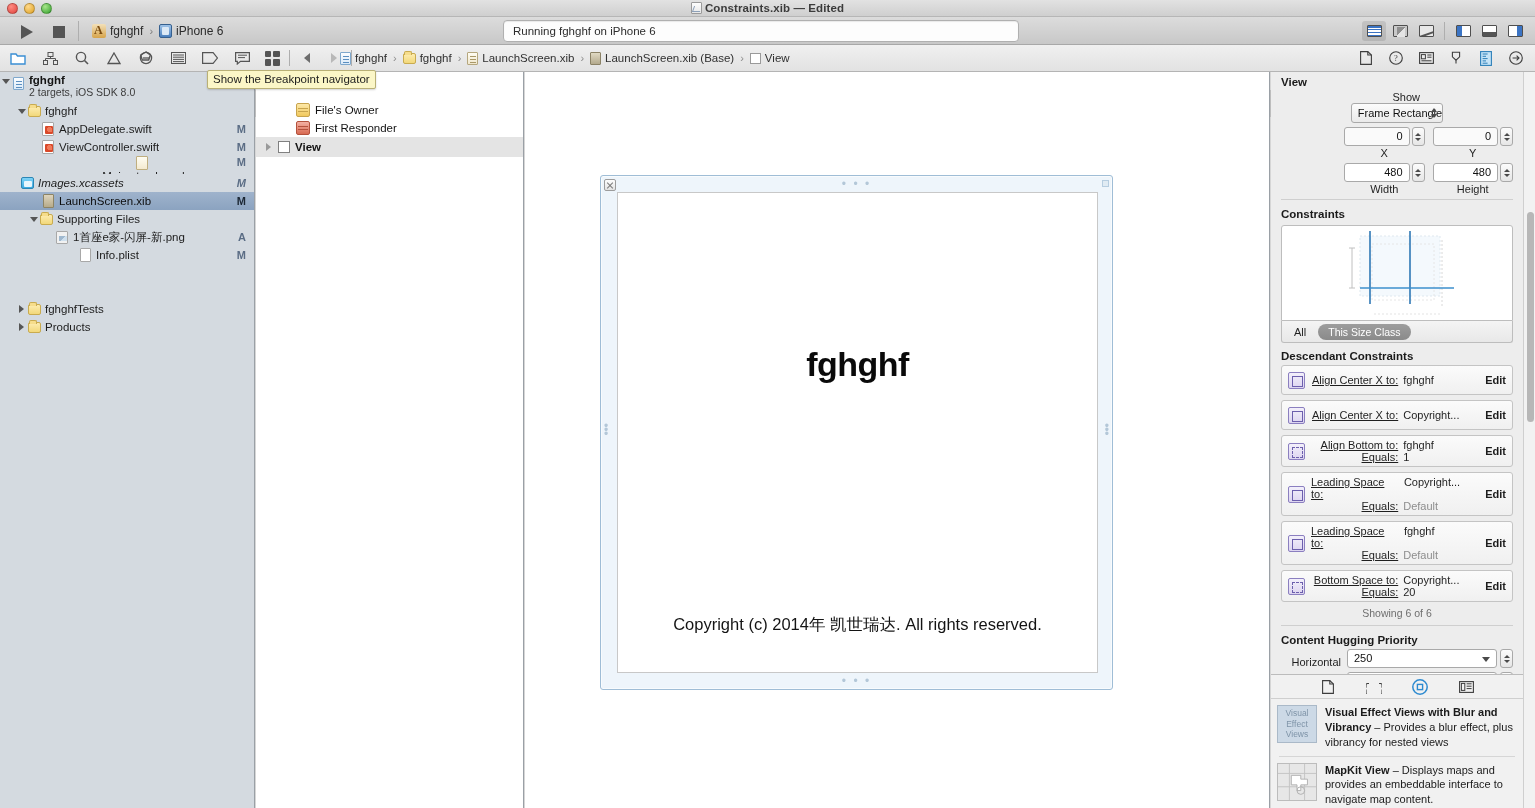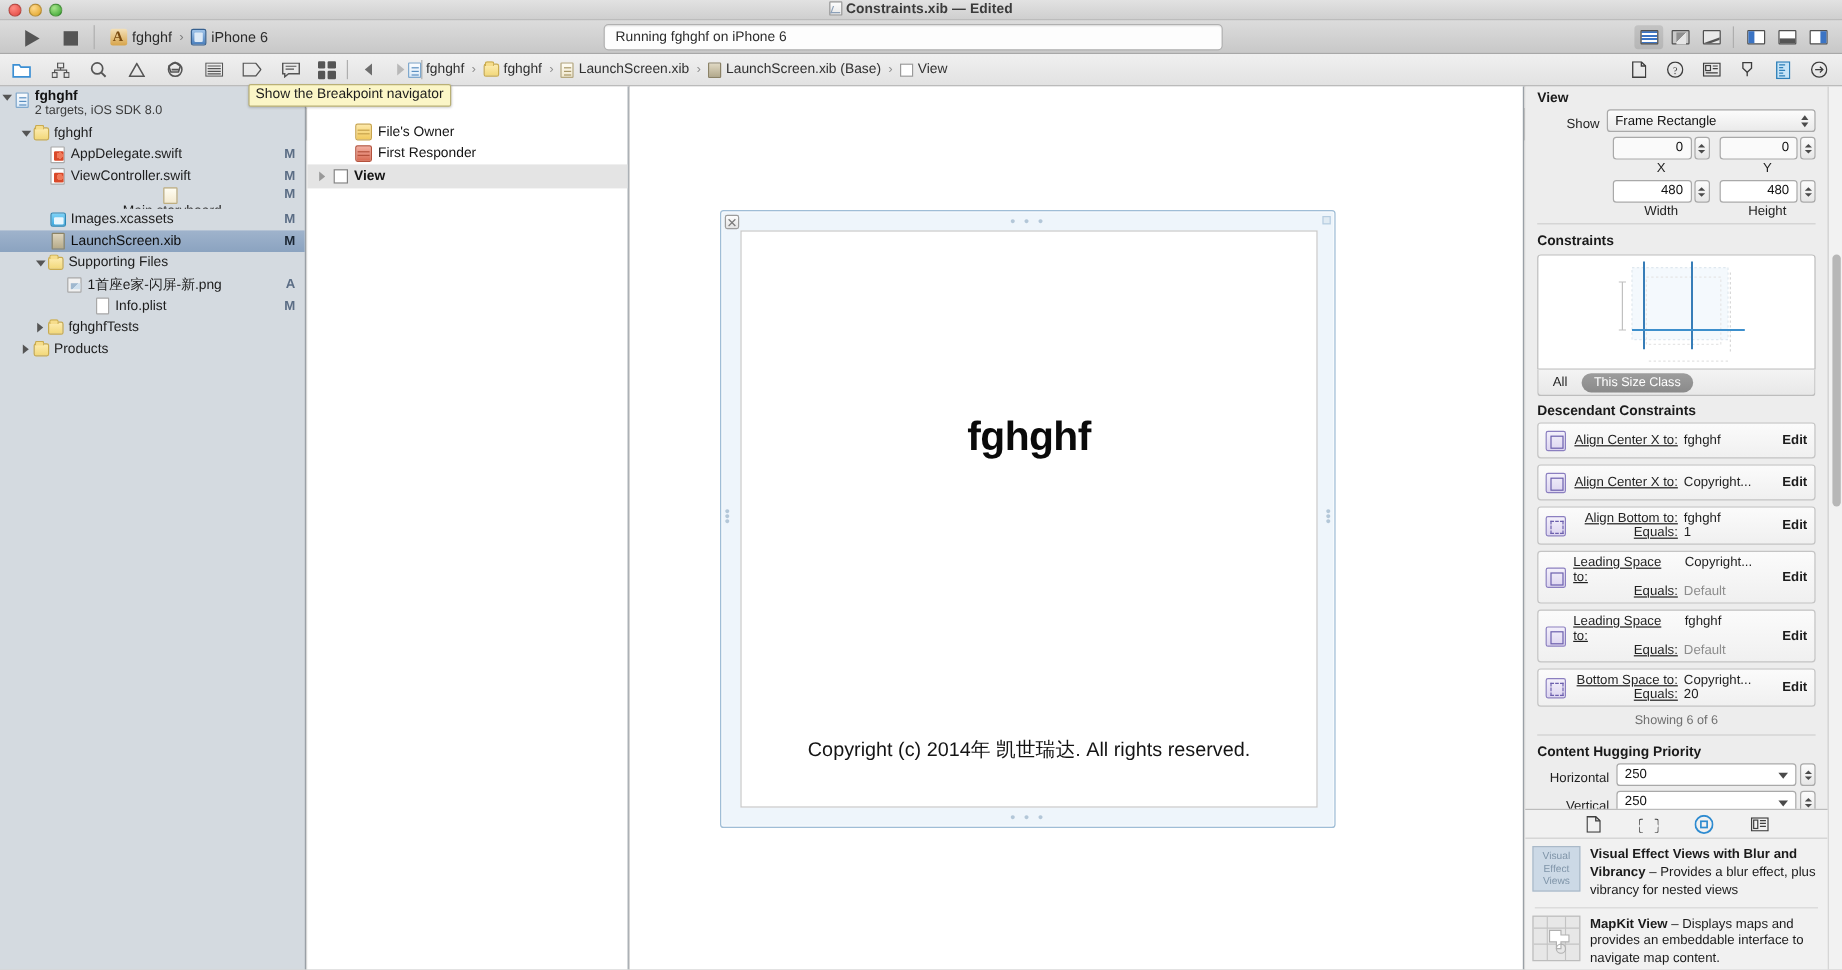--- a/index.html
+++ b/index.html
@@ -257,21 +257,21 @@
     position: absolute; left: 1523px; top: 72px; width: 12px; height: 736px;
     background: #f2f2f2; border-left: 1px solid #cfcfcf;
   }
   .insp-scroll-thumb {
     position: absolute; left: 3px; top: 140px; width: 7px; height: 210px;
     background: #b7b7b7; border-radius: 4px;
   }
   .sec-title { font-weight: bold; font-size: 11.5px; color:#1a1a1a; padding: 4px 0 3px 10px; }
   .hr { height:1px; background: #cfcfcf; margin: 4px 10px; }
 
-  .fieldrow { display:flex; align-items:flex-end; padding: 0 10px; margin-bottom: 4px; }
+  .fieldrow { display:flex; align-items:center; padding: 0 10px; margin-bottom: 4px; flex-direction: column; }
   .flabel { width: 52px; text-align: right; margin-right: 6px; color:#1f1f1f; font-size:11px; }
   .popup {
     flex: 1; height: 19px; background: linear-gradient(#fcfcfc,#eaeaea);
     border: 1px solid #a9a9a9; border-radius: 3px; position: relative;
     font-size: 11px; line-height: 18px; padding-left: 6px; color:#111; cursor: default;
   }
   .popup .stepr {
     position: absolute; right: 2px; top: 1px; width: 13px; height: 15px;
     display:flex; flex-direction:column; align-items:center; justify-content:center; gap:2px;
   }
@@ -611,21 +611,21 @@
     </div>
 
     <div class="nrow" style="padding-left:41px;flex-direction:column;">
       <div class="nicon">
           <span class="sbico"></span>
         </div>
       <span class="nlabel">Main.storyboard</span>
       <span class="nbadge">M</span>
     </div>
 
-    <div class="nrow" style="padding-left:41px;">
+    <div class="nrow" style="padding-left:20px;font-style:italic;">
       <div class="nicon">
           <span class="xcico"></span>
         </div>
       <span class="nlabel">Images.xcassets</span>
       <span class="nbadge">M</span>
     </div>
 
     <div class="nrow sel" style="padding-left:41px;">
       <div class="nicon">
           <span class="xibico"></span>
@@ -653,21 +653,21 @@
     </div>
 
     <div class="nrow" style="padding-left:78px;">
       <div class="nicon">
           <span class="plistico"></span>
         </div>
       <span class="nlabel">Info.plist</span>
       <span class="nbadge">M</span>
     </div>
 
-    <div class="nrow" style="padding-left:28px;">
+    <div class="nrow" style="padding-left:16px;margin-top:36px;">
       <div class="disc">
           <div class="tri-r"></div>
         </div>
       <div class="nicon">
           <span class="folderico"></span>
         </div>
       <span class="nlabel">fghghfTests</span>
     </div>
 
     <div class="nrow" style="padding-left:16px;">

